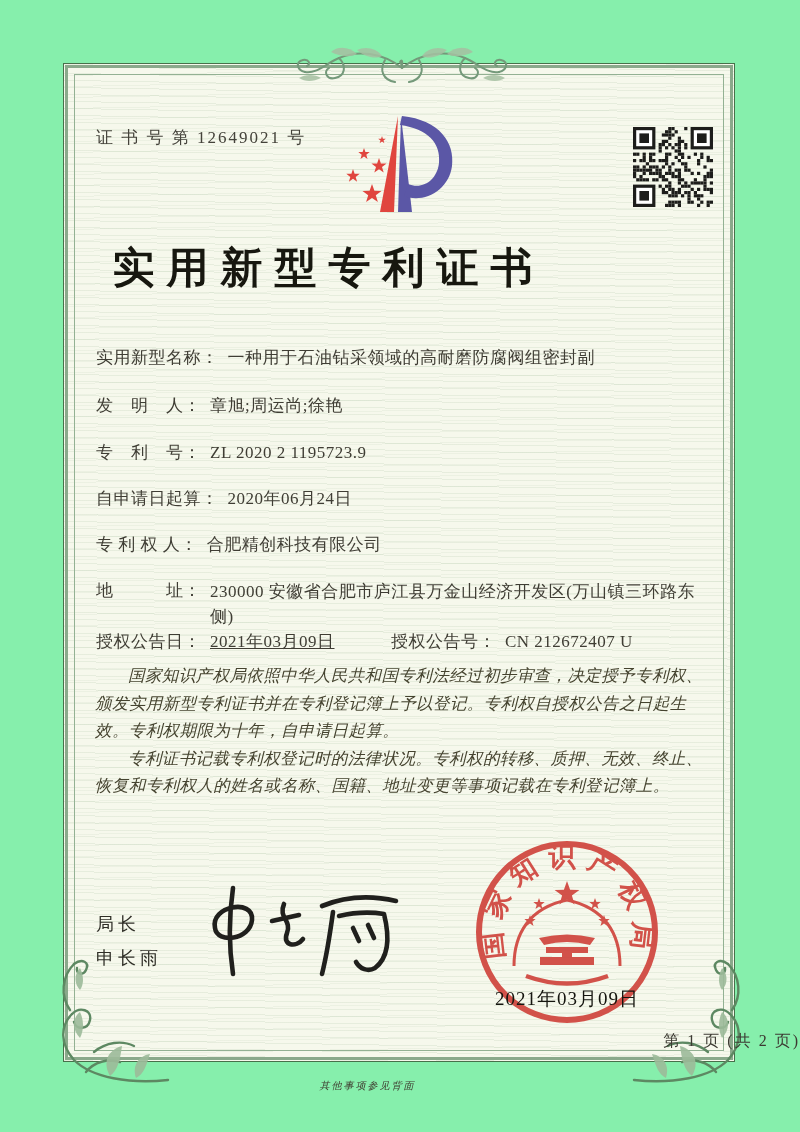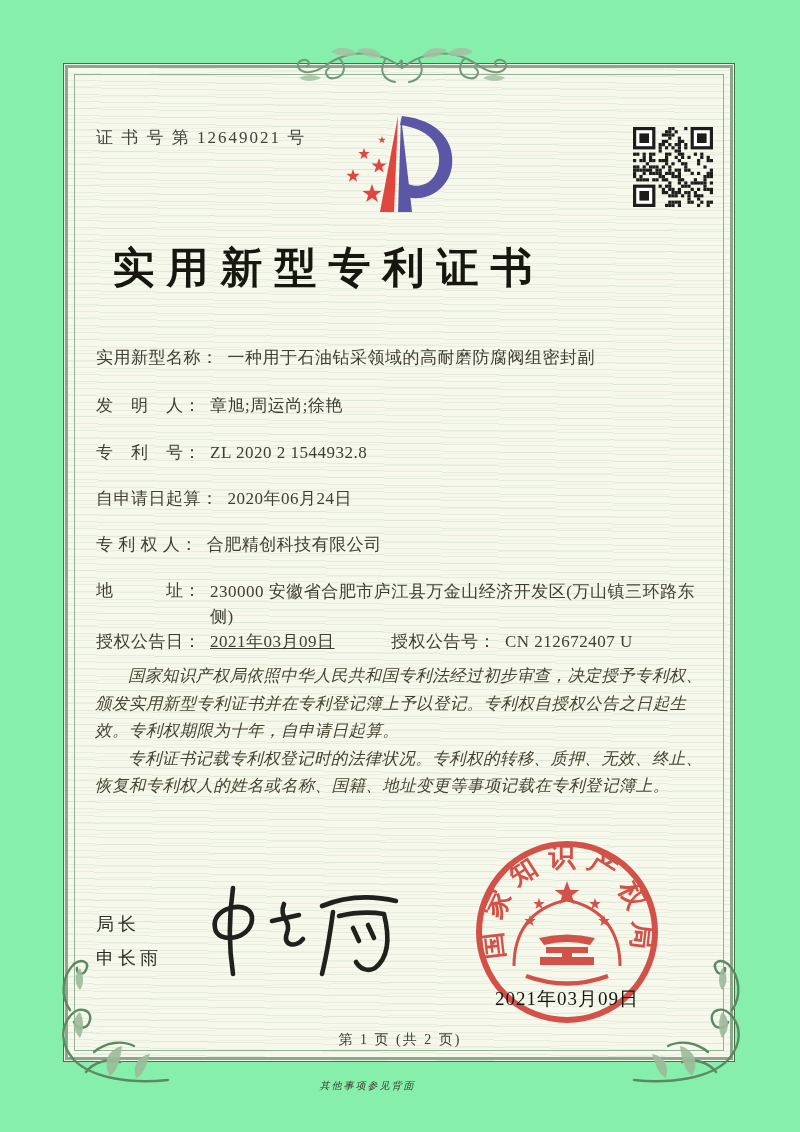--- a/index.html
+++ b/index.html
@@ -52,21 +52,21 @@
   .signer-title{position:absolute;left:96px;top:912px;font-size:18px;letter-spacing:4px;color:#2e2d26;font-style:normal;}
   .signer-name{position:absolute;left:96px;top:946px;font-size:18px;letter-spacing:4px;color:#2e2d26;}
   .signature{position:absolute;left:200px;top:876px;width:210px;height:108px;}
   
   .seal{position:absolute;left:473px;top:838px;width:188px;height:188px;opacity:.93;}
   .seal-date{
     position:absolute;left:473px;top:986px;width:188px;text-align:center;
     font-size:19px;color:#15150f;letter-spacing:1px;white-space:nowrap;
   }
   
-  .page-info{position:absolute;left:0;top:1031px;width:800px;text-align:center;font-size:14px;letter-spacing:2px;color:#3c3a32;}
+  .page-info{position:absolute;left:0;top:1031px;width:800px;text-align:right;font-size:16px;letter-spacing:2px;color:#3c3a32;}
   .back-note{position:absolute;left:0;top:1079px;width:655px;text-align:center;font-size:10px;font-style:italic;letter-spacing:2px;color:#3f3d30;margin-left:40px;}
   
   .ornament-top{position:absolute;left:287px;top:43px;width:230px;height:48px;}
   .flourish{position:absolute;width:124px;height:132px;}
   .flourish-bl{left:50px;top:956px;}
   .flourish-br{left:628px;top:956px;transform:scaleX(-1);}
   svg{display:block;}
 </style>
 </head>
 <body>
@@ -344,21 +344,21 @@
 
   <div class="title">实用新型专利证书</div>
 
   <div class="row row-name">
     <span class="lbl">实用新型名称：</span><span class="val">一种用于石油钻采领域的高耐磨防腐阀组密封副</span>
   </div>
   <div class="row row-inventors">
     <span class="lbl">发　明　人：</span><span class="val">章旭;周运尚;徐艳</span>
   </div>
   <div class="row row-patentno">
-    <span class="lbl">专　利　号：</span><span class="val">ZL 2020 2 1544932.8</span>
+    <span class="lbl">专　利　号：</span><span class="val">ZL 2020 2 1195723.9</span>
   </div>
   <div class="row row-filing">
     <span class="lbl">自申请日起算：</span><span class="val">2020年06月24日</span>
   </div>
   <div class="row row-patentee">
     <span class="lbl">专 利 权 人：</span><span class="val">合肥精创科技有限公司</span>
   </div>
   <div class="row row-address">
     <span class="lbl">地　　　址：</span><span class="val">230000 安徽省合肥市庐江县万金山经济开发区(万山镇三环路东侧)</span>
   </div>

